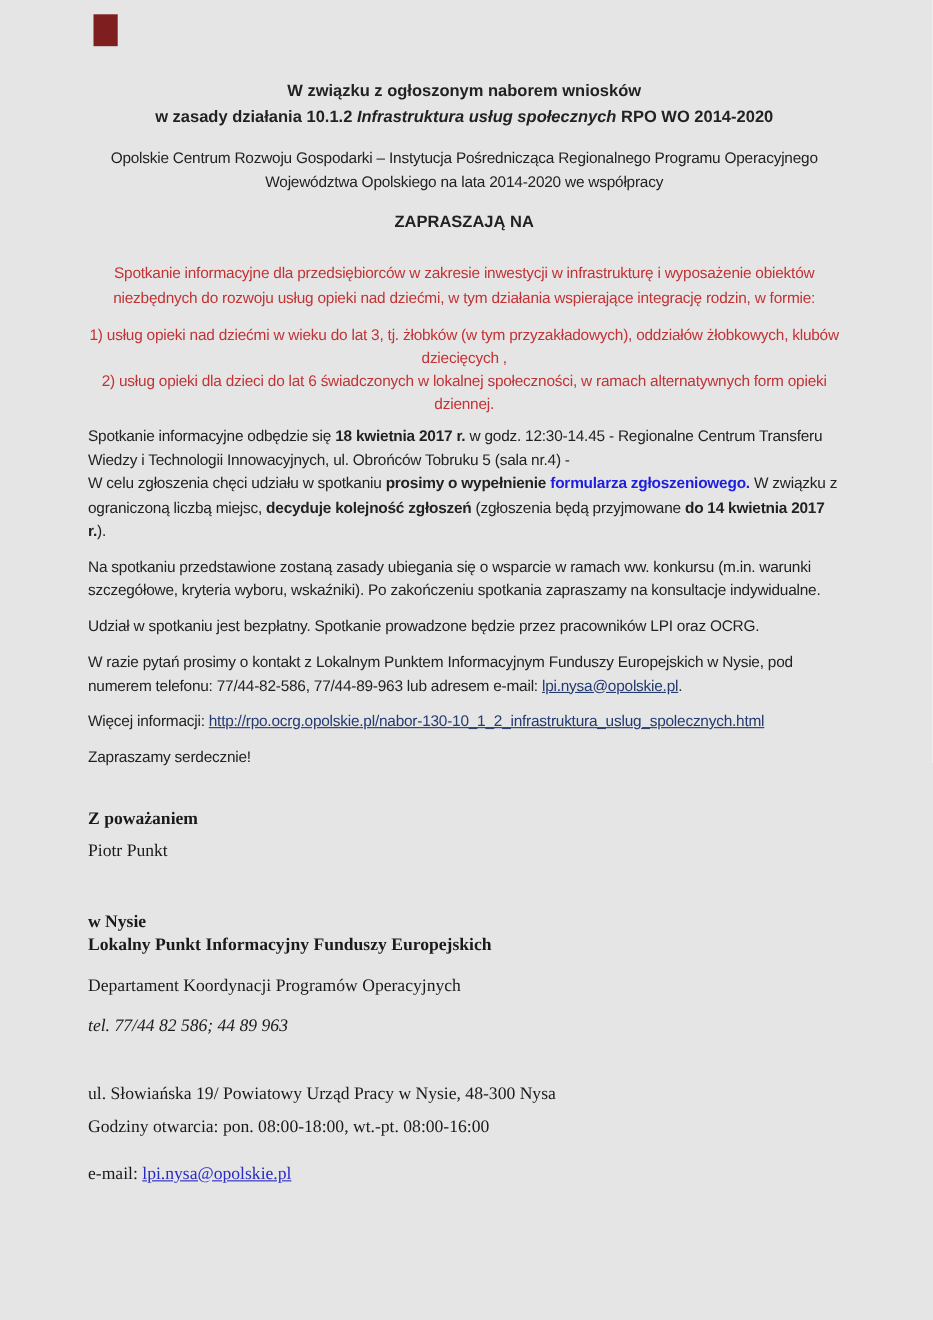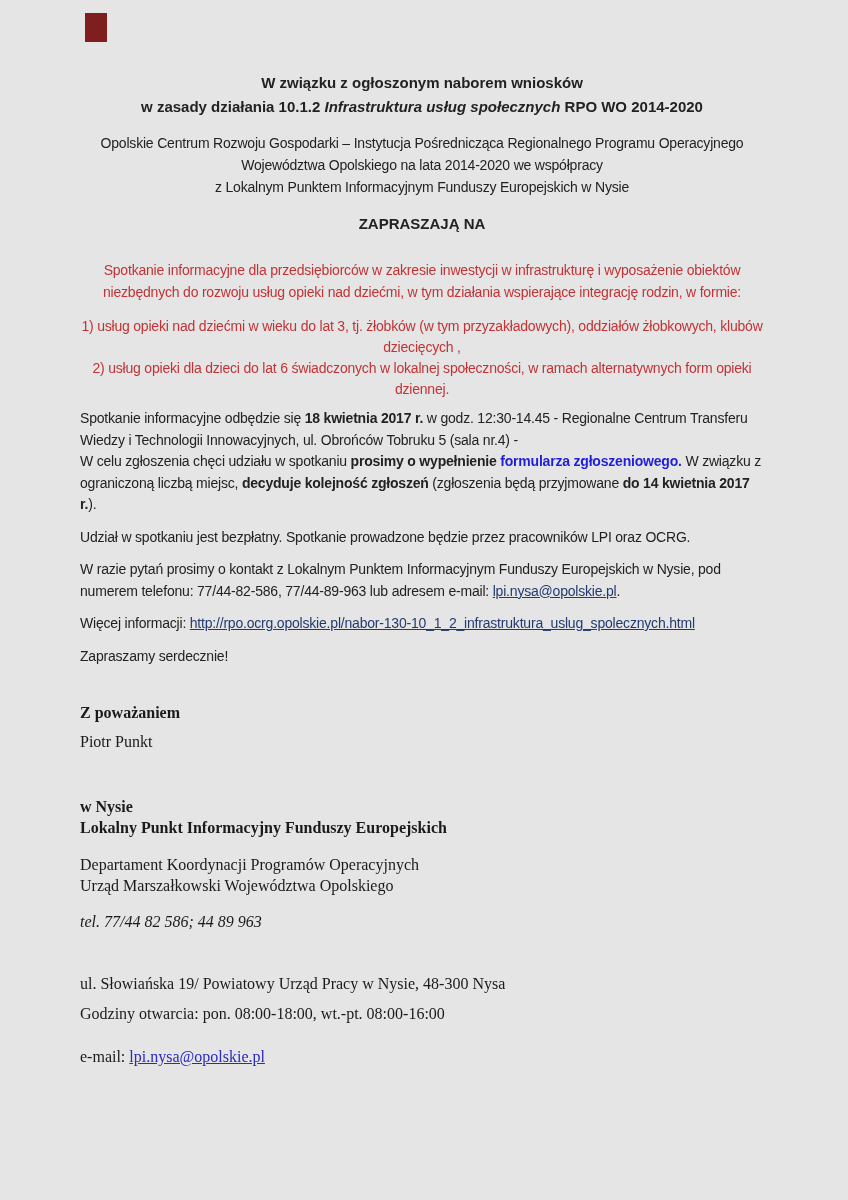--- a/index.html
+++ b/index.html
@@ -64,54 +64,53 @@
   <div class="content">
 
     <div class="title-block">
       <div><span>W związku z ogłoszonym naborem wniosków</span></div>
       <div><span>w zasady działania 10.1.2 </span><span class="i">Infrastruktura usług społecznych</span><span> RPO WO 2014-2020</span></div>
     </div>
 
     <div class="org-block body-text">
       <div>Opolskie Centrum Rozwoju Gospodarki – Instytucja Pośrednicząca Regionalnego Programu Operacyjnego</div>
       <div>Województwa Opolskiego na lata 2014-2020 we współpracy</div>
-      <div>z Lokalnym Punktem Informacyjnym Funduszy Europejskich w Nysie</div>
     </div>
 
     <p class="invite-heading">ZAPRASZAJĄ NA</p>
 
     <p class="red-intro body-text">Spotkanie informacyjne dla przedsiębiorców w zakresie inwestycji w infrastrukturę i wyposażenie obiektów niezbędnych do rozwoju usług opieki nad dziećmi, w tym działania wspierające integrację rodzin, w formie:</p>
 
     <div class="red-items body-text">
       <div>1) usług opieki nad dziećmi w wieku do lat 3, tj. żłobków (w tym przyzakładowych), oddziałów żłobkowych, klubów dziecięcych ,</div>
       <div>2)  usług opieki dla dzieci do lat 6 świadczonych w lokalnej społeczności, w ramach alternatywnych form opieki dziennej.</div>
     </div>
 
     <p class="para p-meeting body-text"><span>Spotkanie informacyjne odbędzie się </span><span class="b">18 kwietnia 2017 r.</span><span> w godz. 12:30-14.45 - Regionalne Centrum Transferu Wiedzy i Technologii Innowacyjnych, ul. Obrońców Tobruku 5 (sala nr.4) -</span><br><span>W celu zgłoszenia chęci udziału w spotkaniu </span><span class="b">prosimy o wypełnienie </span><a class="form-link">formularza zgłoszeniowego.</a><span> W związku z ograniczoną liczbą miejsc, </span><span class="b">decyduje kolejność zgłoszeń</span><span> (zgłoszenia będą przyjmowane </span><span class="b">do 14 kwietnia 2017 r.</span><span>).</span></p>
 
+    <p class="para body-text">Na spotkaniu przedstawione zostaną zasady ubiegania się o wsparcie w ramach ww. konkursu (m.in. warunki szczegółowe, kryteria wyboru, wskaźniki). Po zakończeniu spotkania zapraszamy na konsultacje indywidualne.</p>
 
     <p class="para body-text">Udział w spotkaniu jest bezpłatny. Spotkanie prowadzone będzie przez pracowników LPI oraz OCRG.</p>
 
     <p class="para body-text"><span>W razie pytań prosimy o kontakt z Lokalnym Punktem Informacyjnym Funduszy Europejskich w Nysie, pod numerem telefonu: 77/44-82-586, 77/44-89-963 lub adresem e-mail: </span><a class="navy-link">lpi.nysa@opolskie.pl</a><span>.</span></p>
 
     <p class="para body-text"><span>Więcej informacji: </span><a class="navy-link">http://rpo.ocrg.opolskie.pl/nabor-130-10_1_2_infrastruktura_uslug_spolecznych.html</a></p>
 
     <p class="para body-text">Zapraszamy serdecznie!</p>
 
     <p class="serif sig-closing">Z poważaniem</p>
     <p class="serif sig-name">Piotr Punkt</p>
 
     <div class="serif sig-org">
       <div>w Nysie</div>
       <div>Lokalny Punkt Informacyjny Funduszy Europejskich</div>
     </div>
 
     <div class="serif sig-dept">
       <div>Departament Koordynacji Programów Operacyjnych</div>
-      <div>Urząd Marszałkowski Województwa Opolskiego</div>
     </div>
 
     <p class="serif sig-tel">tel. 77/44 82 586; 44 89 963</p>
 
     <p class="serif sig-addr">ul. Słowiańska 19/ Powiatowy Urząd Pracy w Nysie, 48-300 Nysa</p>
 
     <p class="serif sig-hours">Godziny otwarcia: pon. 08:00-18:00, wt.-pt. 08:00-16:00</p>
 
     <p class="serif sig-email"><span>e-mail: </span><a class="email-link">lpi.nysa@opolskie.pl</a></p>
 

